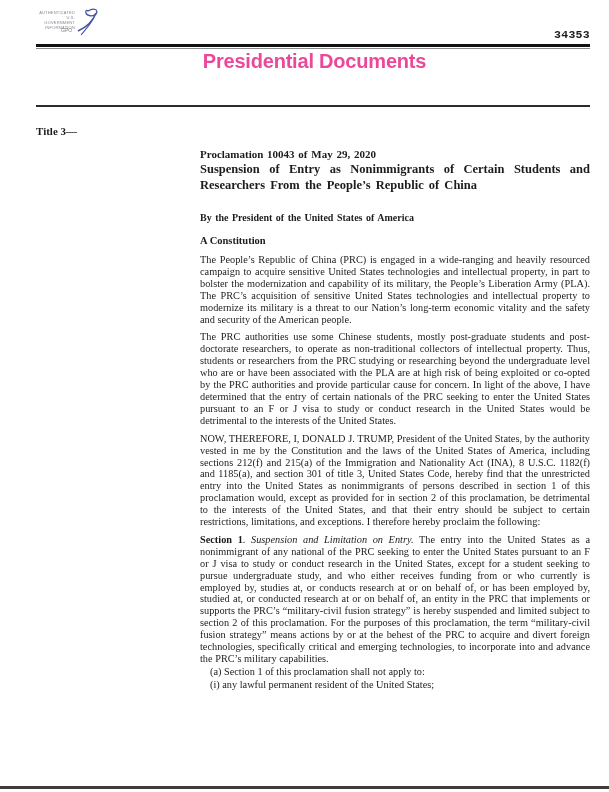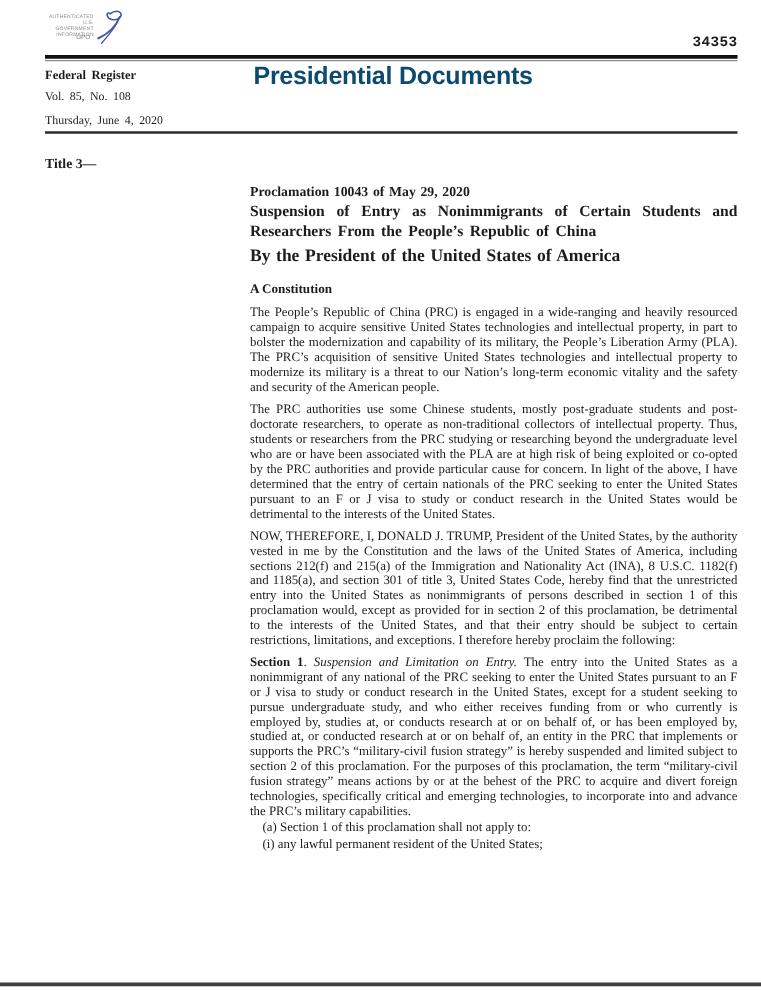--- a/index.html
+++ b/index.html
@@ -22,34 +22,34 @@
   .rule-double .thick { height: 2.5px; background: #111; }
   .rule-double .thin  { height: 1px; background: #8a8a8a; margin-top: 1.5px; }
 
   .masthead-left { position: absolute; left: 36px; top: 55px; width: 170px; }
   .fr-name { font-weight: bold; font-size: 10px; word-spacing: 2px; }
   .fr-vol  { font-size: 9.5px; margin-top: 7px; word-spacing: 2px; }
   .fr-date { font-size: 9.5px; margin-top: 9px; word-spacing: 2px; }
 
   .section-title { position: absolute; left: 0; top: 50px; width: 609px; text-align: center;
                    font-family: "Liberation Sans", sans-serif; font-weight: bold; font-size: 20px;
-                   letter-spacing: -0.2px; color: #0c4a6e; padding-left: 20px; }
+                   letter-spacing: -0.2px; color: #ec4899; padding-left: 20px; }
 
   .rule-thin { position: absolute; left: 36px; top: 105px; width: 554px; height: 1.5px; background: #2b2b2b; }
 
   .content { position: absolute; left: 36px; top: 125px; width: 554px; display: flex; }
   .margin-col { width: 164px; flex: none; }
   .title3 { font-weight: bold; font-size: 11px; }
   .president { font-weight: bold; font-size: 12.5px; margin-top: 12px; }
 
   .doc-col { width: 390px; flex: none; }
   .proc-line { font-weight: bold; font-size: 11px; word-spacing: 1px; margin-top: 23px; }
   .doc-title { font-weight: bold; font-size: 12.5px; line-height: 15.5px; margin-top: 2px;
                text-align: justify; word-spacing: 2px; }
-  .byline { font-weight: bold; font-size: 14px; margin-top: 5px; word-spacing: 1px; font-family: Liberation Serif, serif; }
+  .byline { font-weight: bold; font-size: 10px; margin-top: 19px; word-spacing: 1px; font-family: Liberation Serif, serif; }
   .proc-heading { font-weight: bold; font-size: 10.5px; margin-top: 12px; }
 
   .body-para { font-size: 10.3px; line-height: 11.9px; text-align: justify; margin-top: 6px; }
   .body-para.first { margin-top: 8px; }
   .sub-line { font-size: 10.3px; line-height: 11.9px; text-indent: 10px; margin-top: 1px; }
 
   .bottom-bar { position: absolute; left: 0; top: 786px; width: 609px; height: 3px; background: #3e3e3e; }
 </style>
 </head>
 <body>
@@ -70,25 +70,20 @@
     </svg>
   </div>
 
   <div class="page-number">34353</div>
 
   <div class="rule-double">
     <div class="thick"></div>
     <div class="thin"></div>
   </div>
 
-  <div class="masthead-left">
-    <div class="fr-name">Federal Register</div>
-    <div class="fr-vol">Vol. 85, No. 108</div>
-    <div class="fr-date">Thursday, June 4, 2020</div>
-  </div>
 
   <div class="section-title">Presidential Documents</div>
 
   <div class="rule-thin"></div>
 
   <div class="content">
 
     <div class="margin-col">
       <div class="title3">Title 3—</div>
     </div>

